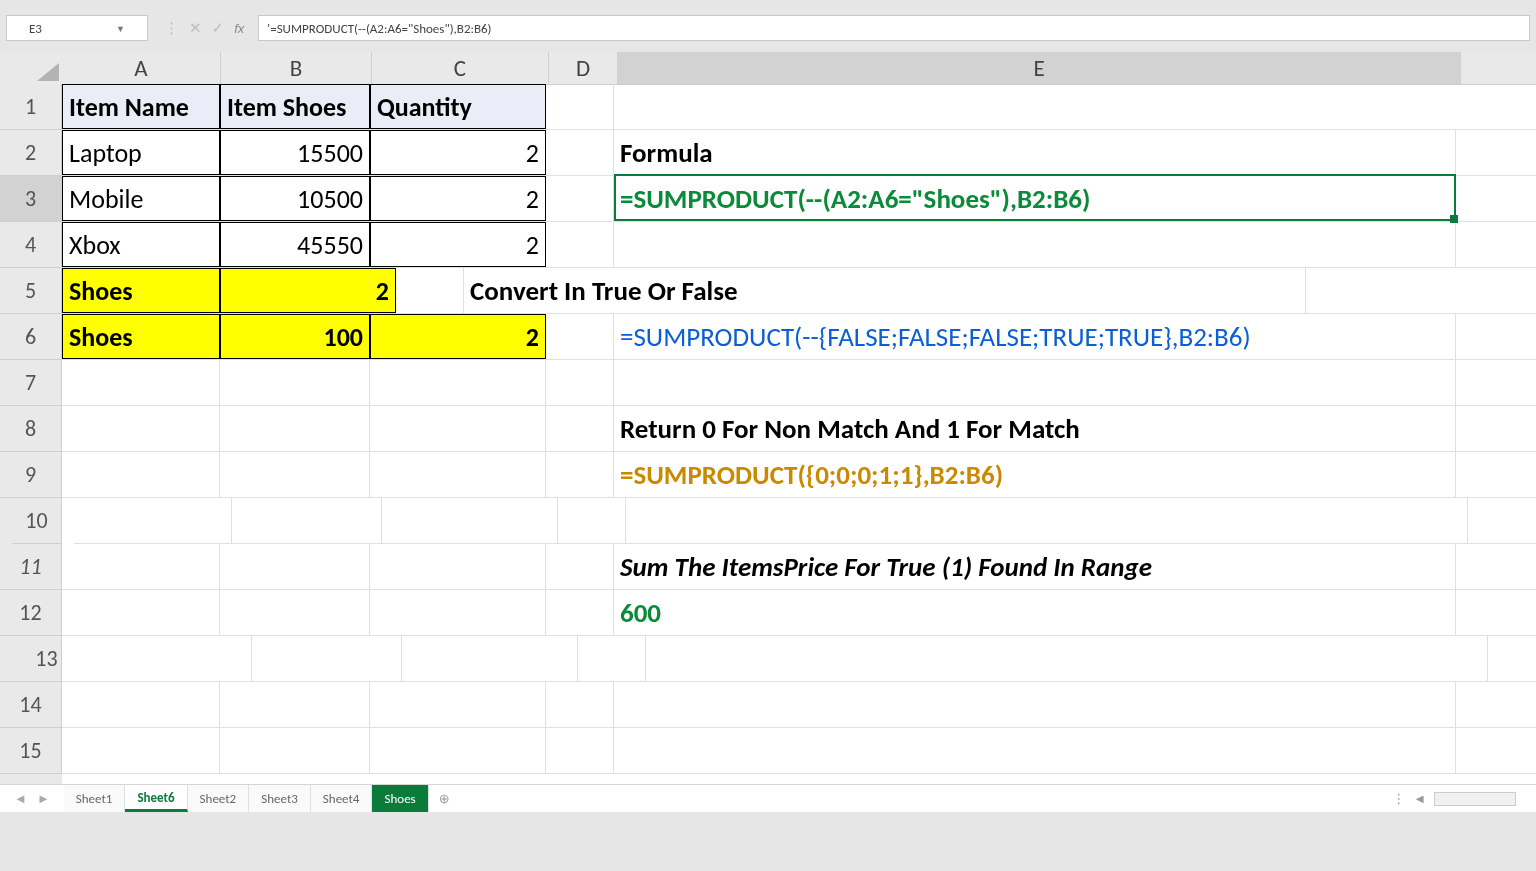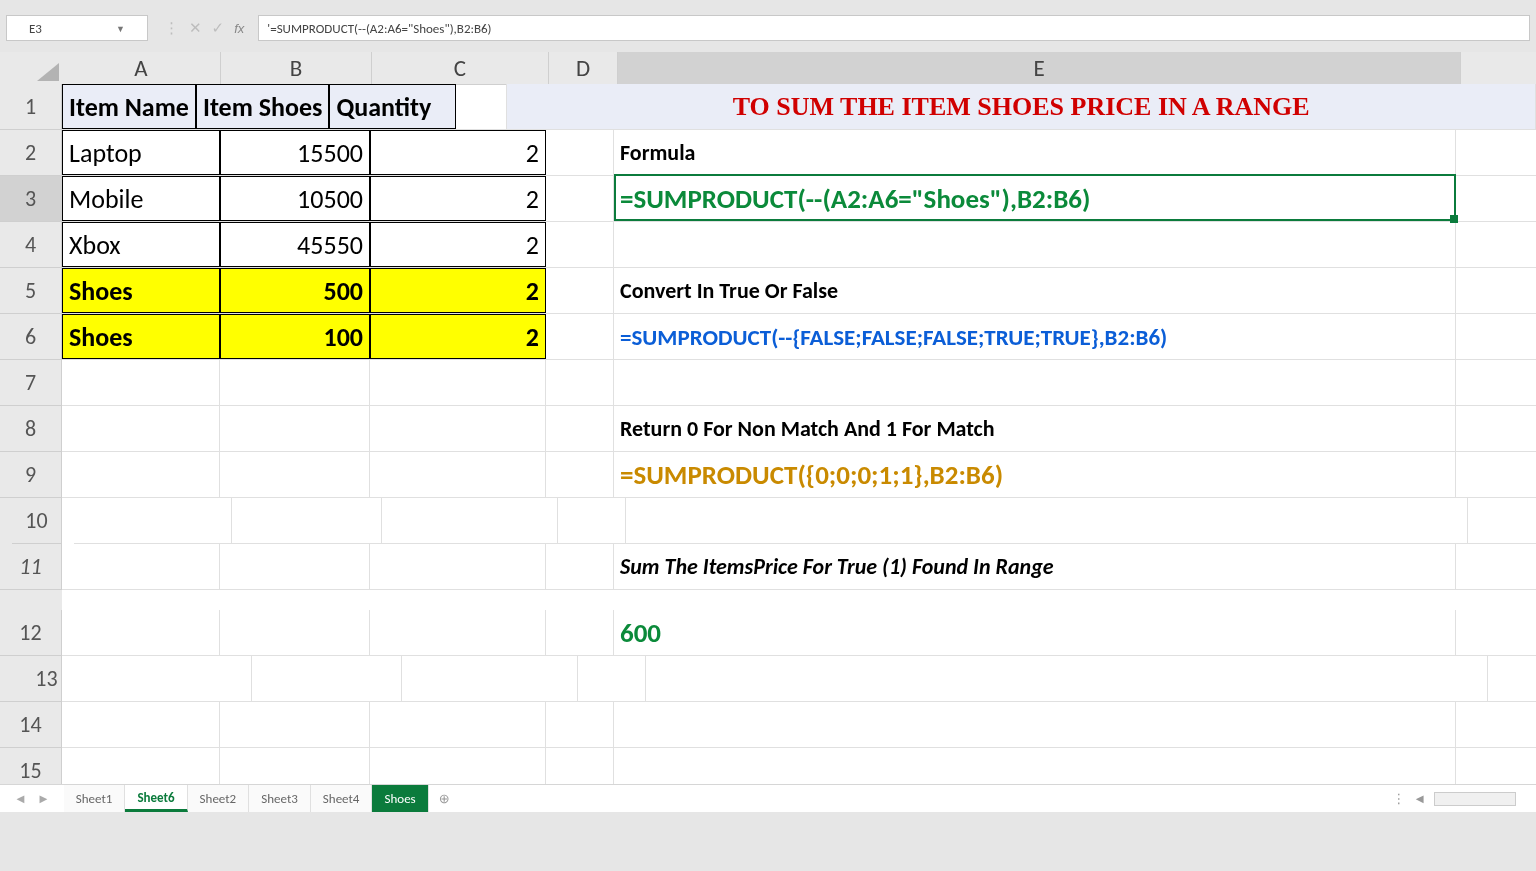--- a/index.html
+++ b/index.html
@@ -154,21 +154,21 @@
   .rh-2  { height: 45px; }
   .rh-3  { height: 45px; }
   .rh-4  { height: 45px; }
   .rh-5  { height: 45px; }
   .rh-6  { height: 45px; }
   .rh-7  { height: 45px; }
   .rh-8  { height: 45px; }
   .rh-9  { height: 45px; }
   .rh-10 { height: 45px; margin-left: 12px; }
   .rh-11 { height: 45px; font-style: italic; }
-  .rh-12 { height: 45px; margin-top: 20px; }
+  .rh-12 { height: 45px; }
   .rh-13 { height: 45px; padding-left: 32px; }
   .rh-14 { height: 45px; }
   .rh-15 { height: 45px; }
 
   
   .grid {
     position: absolute;
     left: 62px;
     top: 32px;
     right: 0;
@@ -211,23 +211,23 @@
   
   .title-red {
     font-family: "Comic Sans MS", "Segoe Script", cursive;
     font-weight: 700;
     color: #d00000;
     text-align: center;
     justify-content: center !important;
     background: #eaedf7;
     width: 100%;
   }
-  .lbl { font-weight: 700; color:#000; font-size:22px; }
+  .lbl { font-weight: 700; color:#000; font-size:27px; }
   .green { color: #0b8a3a; font-weight:700; font-size:27px; }
-  .blue  { color: #0b5ed7; font-weight:700; font-size:23px; }
+  .blue  { color: #0b5ed7; font-weight:400; font-size:27px; }
   .gold  { color: #c98a00; font-weight:700; font-size:27px; }
 
   
   .active-cell-outline {
     position: absolute;
     border: 2px solid #0b7b3c;
     box-sizing: border-box;
     pointer-events: none;
     z-index: 30;
   }
@@ -402,23 +402,20 @@
       <div class="cell cw-A tbl-head">
           <span>Item Name</span>
         </div>
       <div class="cell cw-B tbl-head">
           <span>Item Shoes</span>
         </div>
       <div class="cell cw-C tbl-head">
           <span>Quantity</span>
         </div>
       <div class="cell cw-D"></div>
-      <div class="cell cw-E title-red">
-          <span>TO SUM THE ITEM SHOES PRICE IN A RANGE</span>
-        </div>
     </div>
 
     <div class="row rh-2">
       <div class="cell cw-A tbl-cell">
           <span>Laptop</span>
         </div>
       <div class="cell cw-B tbl-cell num">
           <span>15500</span>
         </div>
       <div class="cell cw-C tbl-cell num">
@@ -456,23 +453,20 @@
       <div class="cell cw-C tbl-cell num">
           <span>2</span>
         </div>
       <div class="cell cw-D"></div>
       <div class="cell cw-E"></div>
     </div>
 
     <div class="row rh-5">
       <div class="cell cw-A tbl-cell hl">
           <span>Shoes</span>
-        </div>
-      <div class="cell cw-B tbl-cell hl num">
-          <span>500</span>
         </div>
       <div class="cell cw-C tbl-cell hl num">
           <span>2</span>
         </div>
       <div class="cell cw-D"></div>
       <div class="cell cw-E lbl">
           <span>Convert In True Or False</span>
         </div>
     </div>
 

